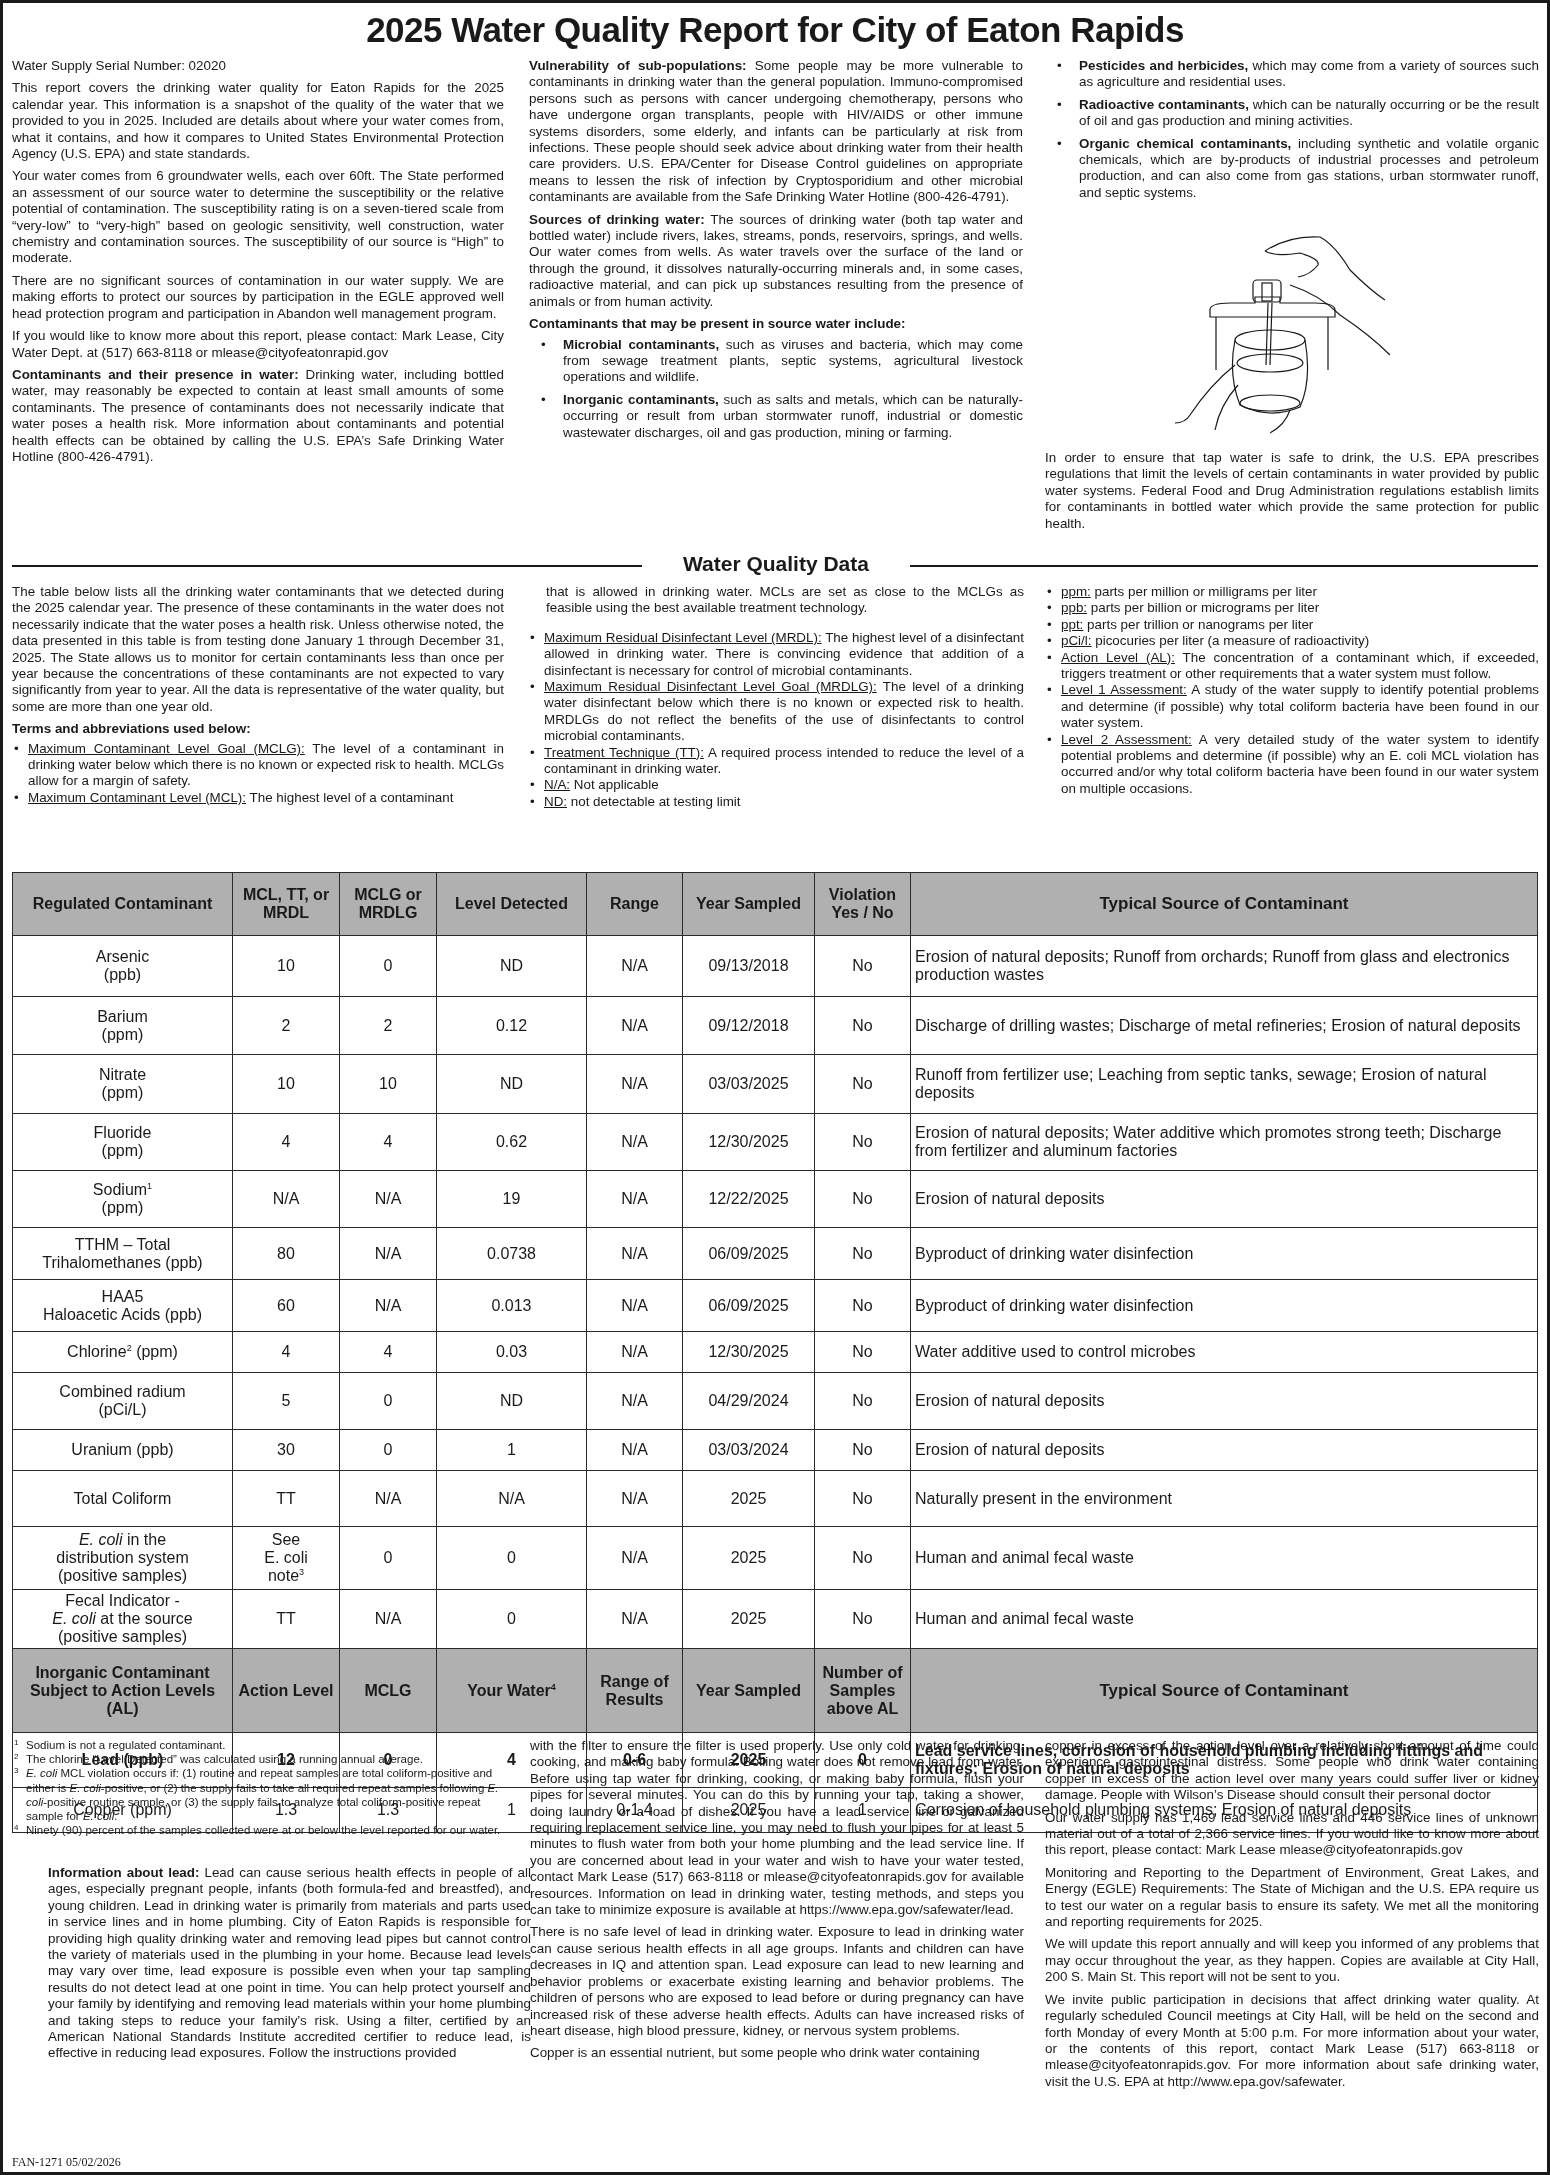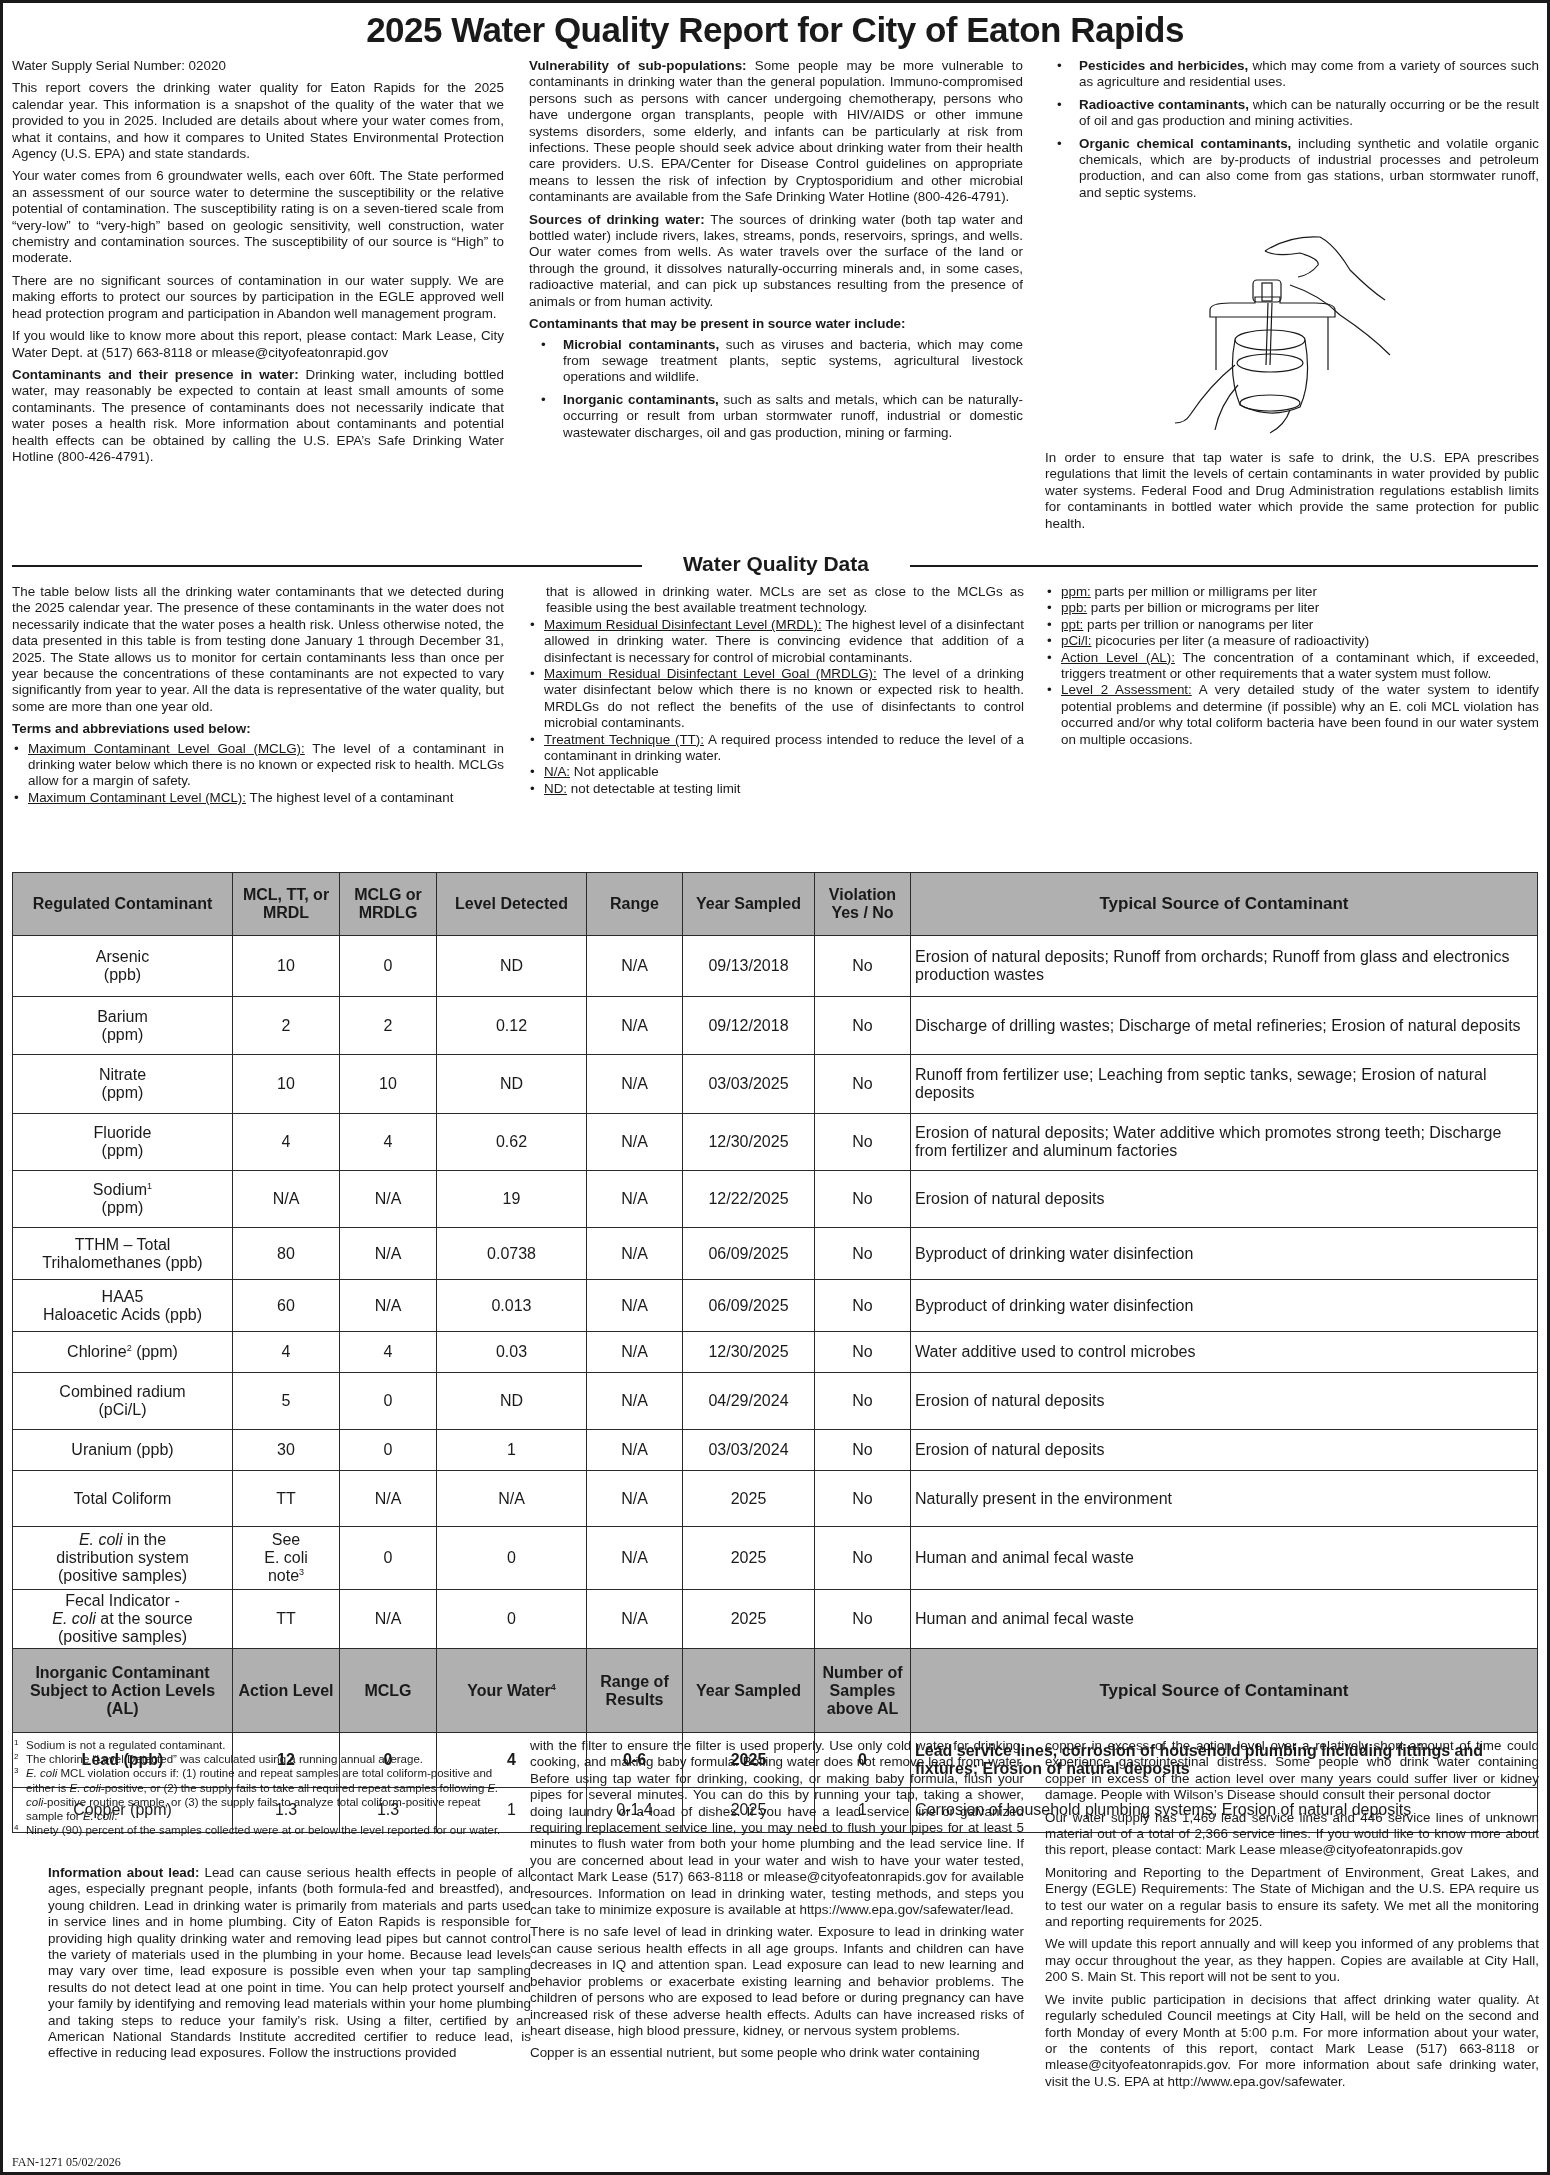--- a/index.html
+++ b/index.html
@@ -132,37 +132,38 @@
 <div class="col c1 wq">
   <p>The table below lists all the drinking water contaminants that we detected during the 2025 calendar year. The presence of these contaminants in the water does not necessarily indicate that the water poses a health risk. Unless otherwise noted, the data presented in this table is from testing done January 1 through December 31, 2025. The State allows us to monitor for certain contaminants less than once per year because the concentrations of these contaminants are not expected to vary significantly from year to year. All the data is representative of the water quality, but some are more than one year old.</p>
   <p style="margin-bottom:3px"><b>Terms and abbreviations used below:</b></p>
   <ul class="tlist">
     <li><span class="u">Maximum Contaminant Level Goal (MCLG):</span><span> The level of a contaminant in drinking water below which there is no known or expected risk to health. MCLGs allow for a margin of safety.</span></li>
     <li><span class="u">Maximum Contaminant Level (MCL):</span><span> The highest level of a contaminant</span></li>
   </ul>
 </div>
 
 <div class="col c2 wq" style="left:530px">
-  <p style="margin-bottom:0;padding-left:16px">that is allowed in drinking water. MCLs are set as close to the MCLGs as feasible using the best available treatment technology.</p>
+  <p style="margin-bottom:13px;padding-left:16px">that is allowed in drinking water. MCLs are set as close to the MCLGs as feasible using the best available treatment technology.</p>
   <ul class="tlist" style="margin-left:-2px">
     <li><span class="u">Maximum Residual Disinfectant Level (MRDL):</span><span> The highest level of a disinfectant allowed in drinking water. There is convincing evidence that addition of a disinfectant is necessary for control of microbial contaminants.</span></li>
     <li><span class="u">Maximum Residual Disinfectant Level Goal (MRDLG):</span><span> The level of a drinking water disinfectant below which there is no known or expected risk to health. MRDLGs do not reflect the benefits of the use of disinfectants to control microbial contaminants.</span></li>
     <li><span class="u">Treatment Technique (TT):</span><span> A required process intended to reduce the level of a contaminant in drinking water.</span></li>
     <li><span class="u">N/A:</span><span> Not applicable</span></li>
     <li><span class="u">ND:</span><span> not detectable at testing limit</span></li>
   </ul>
 </div>
 
 <div class="col c3 wq">
   <ul class="tlist">
     <li><span class="u">ppm:</span><span> parts per million or milligrams per liter</span></li>
     <li><span class="u">ppb:</span><span> parts per billion or micrograms per liter</span></li>
     <li><span class="u">ppt:</span><span> parts per trillion or nanograms per liter</span></li>
     <li><span class="u">pCi/l:</span><span> picocuries per liter (a measure of radioactivity)</span></li>
     <li><span class="u">Action Level (AL):</span><span> The concentration of a contaminant which, if exceeded, triggers treatment or other requirements that a water system must follow.</span></li>
+    <li><span class="u">Level 1 Assessment:</span><span> A study of the water supply to identify potential problems and determine (if possible) why total coliform bacteria have been found in our water system.</span></li>
     <li><span class="u">Level 2 Assessment:</span><span> A very detailed study of the water system to identify potential problems and determine (if possible) why an E. coli MCL violation has occurred and/or why total coliform bacteria have been found in our water system on multiple occasions.</span></li>
   </ul>
 </div>
 
 <table class="data">
   <colgroup>
     <col style="width:220px">
       <col style="width:107px">
       <col style="width:97px">
       <col style="width:150px">

